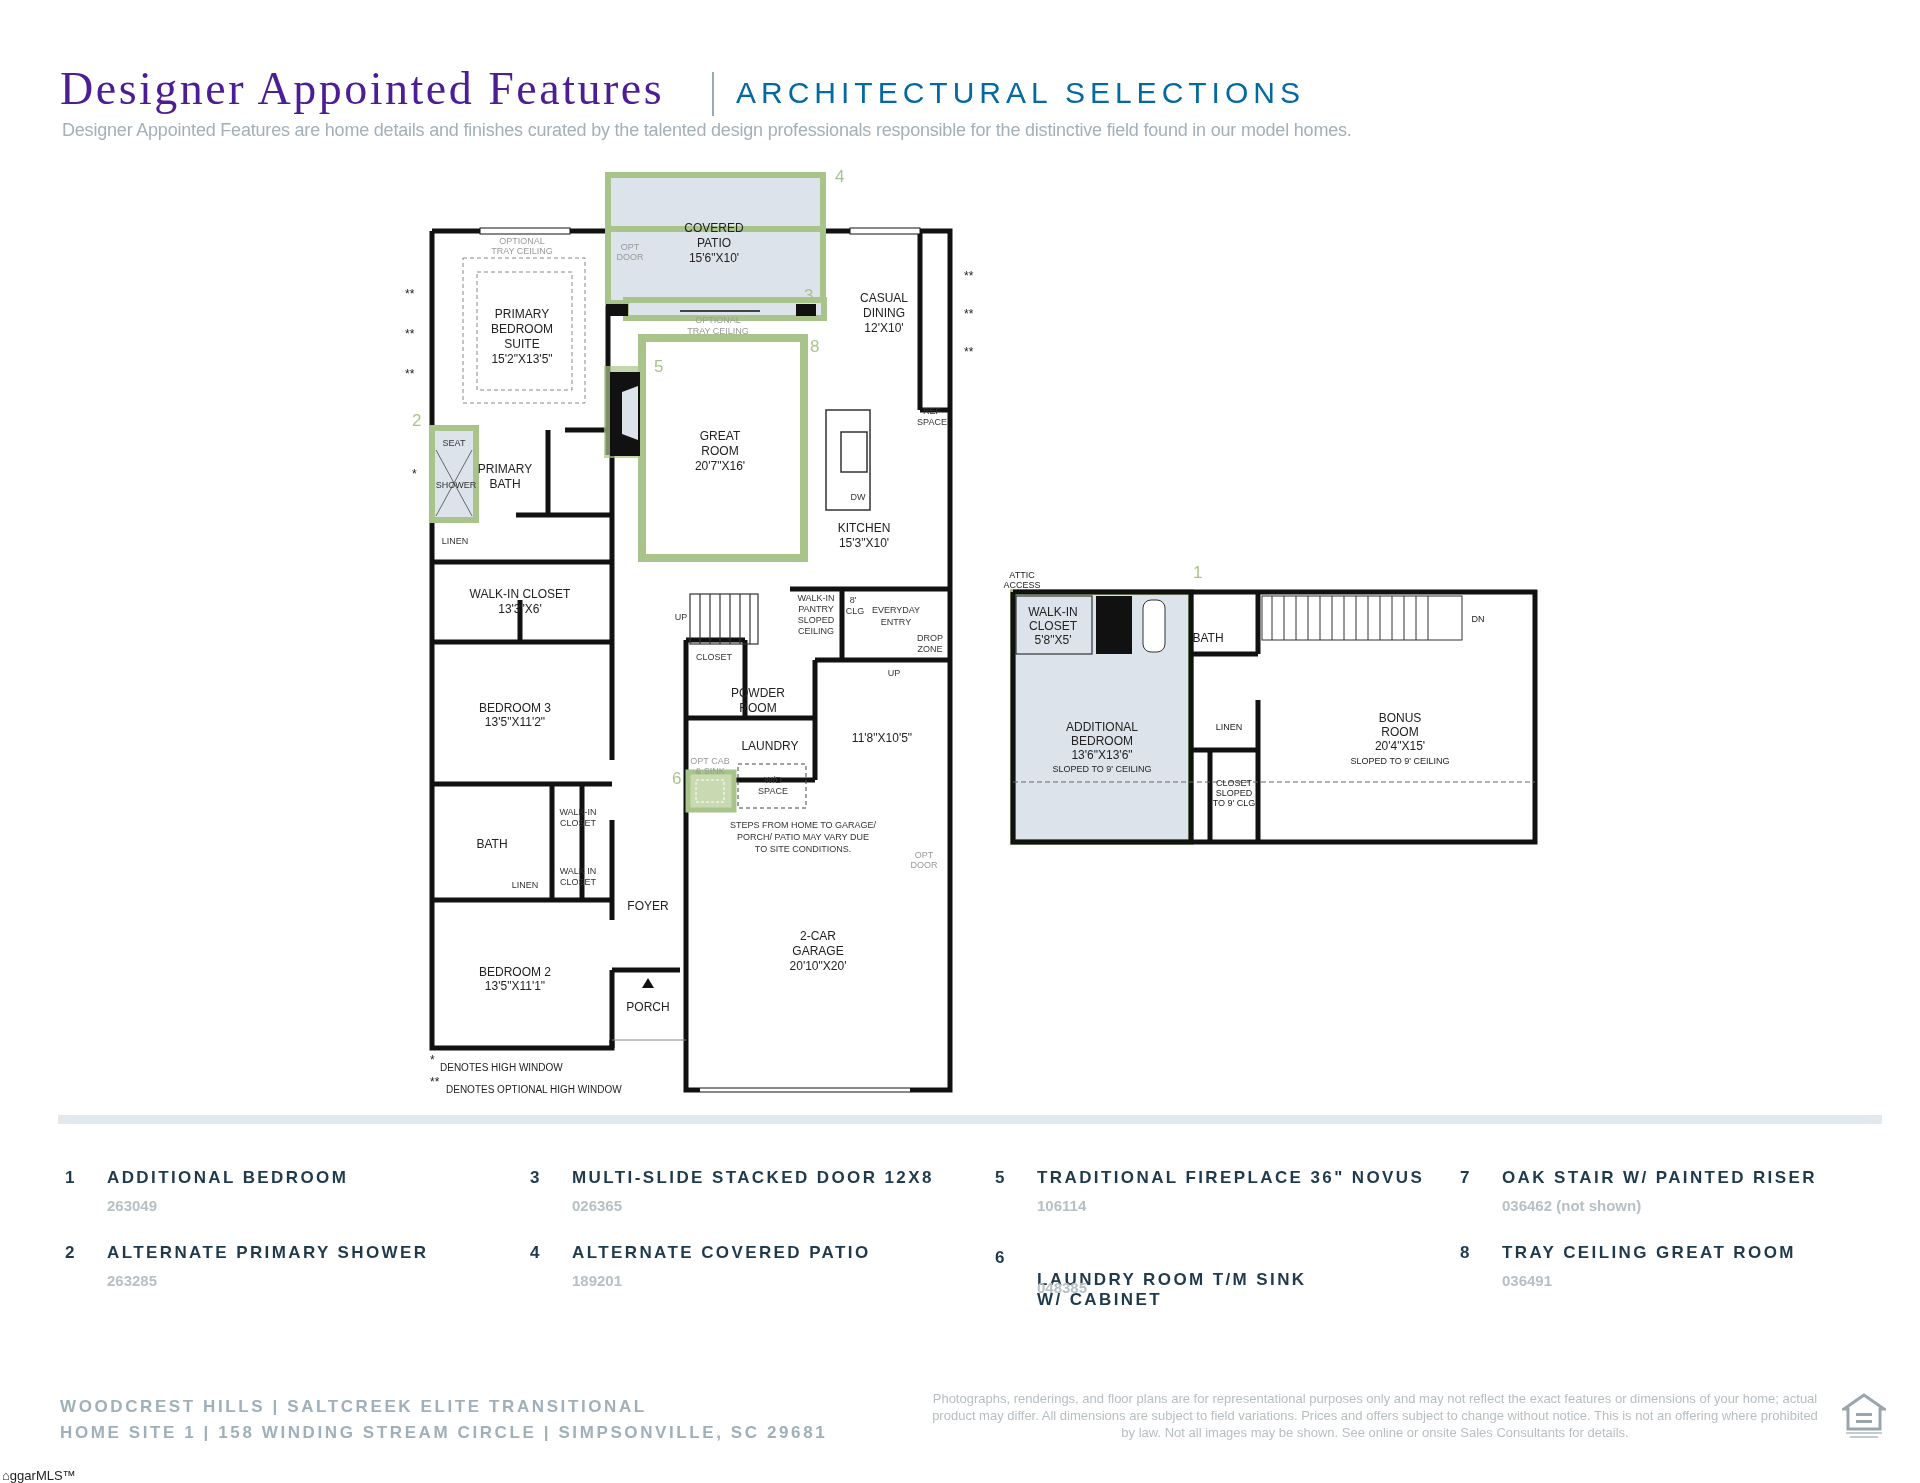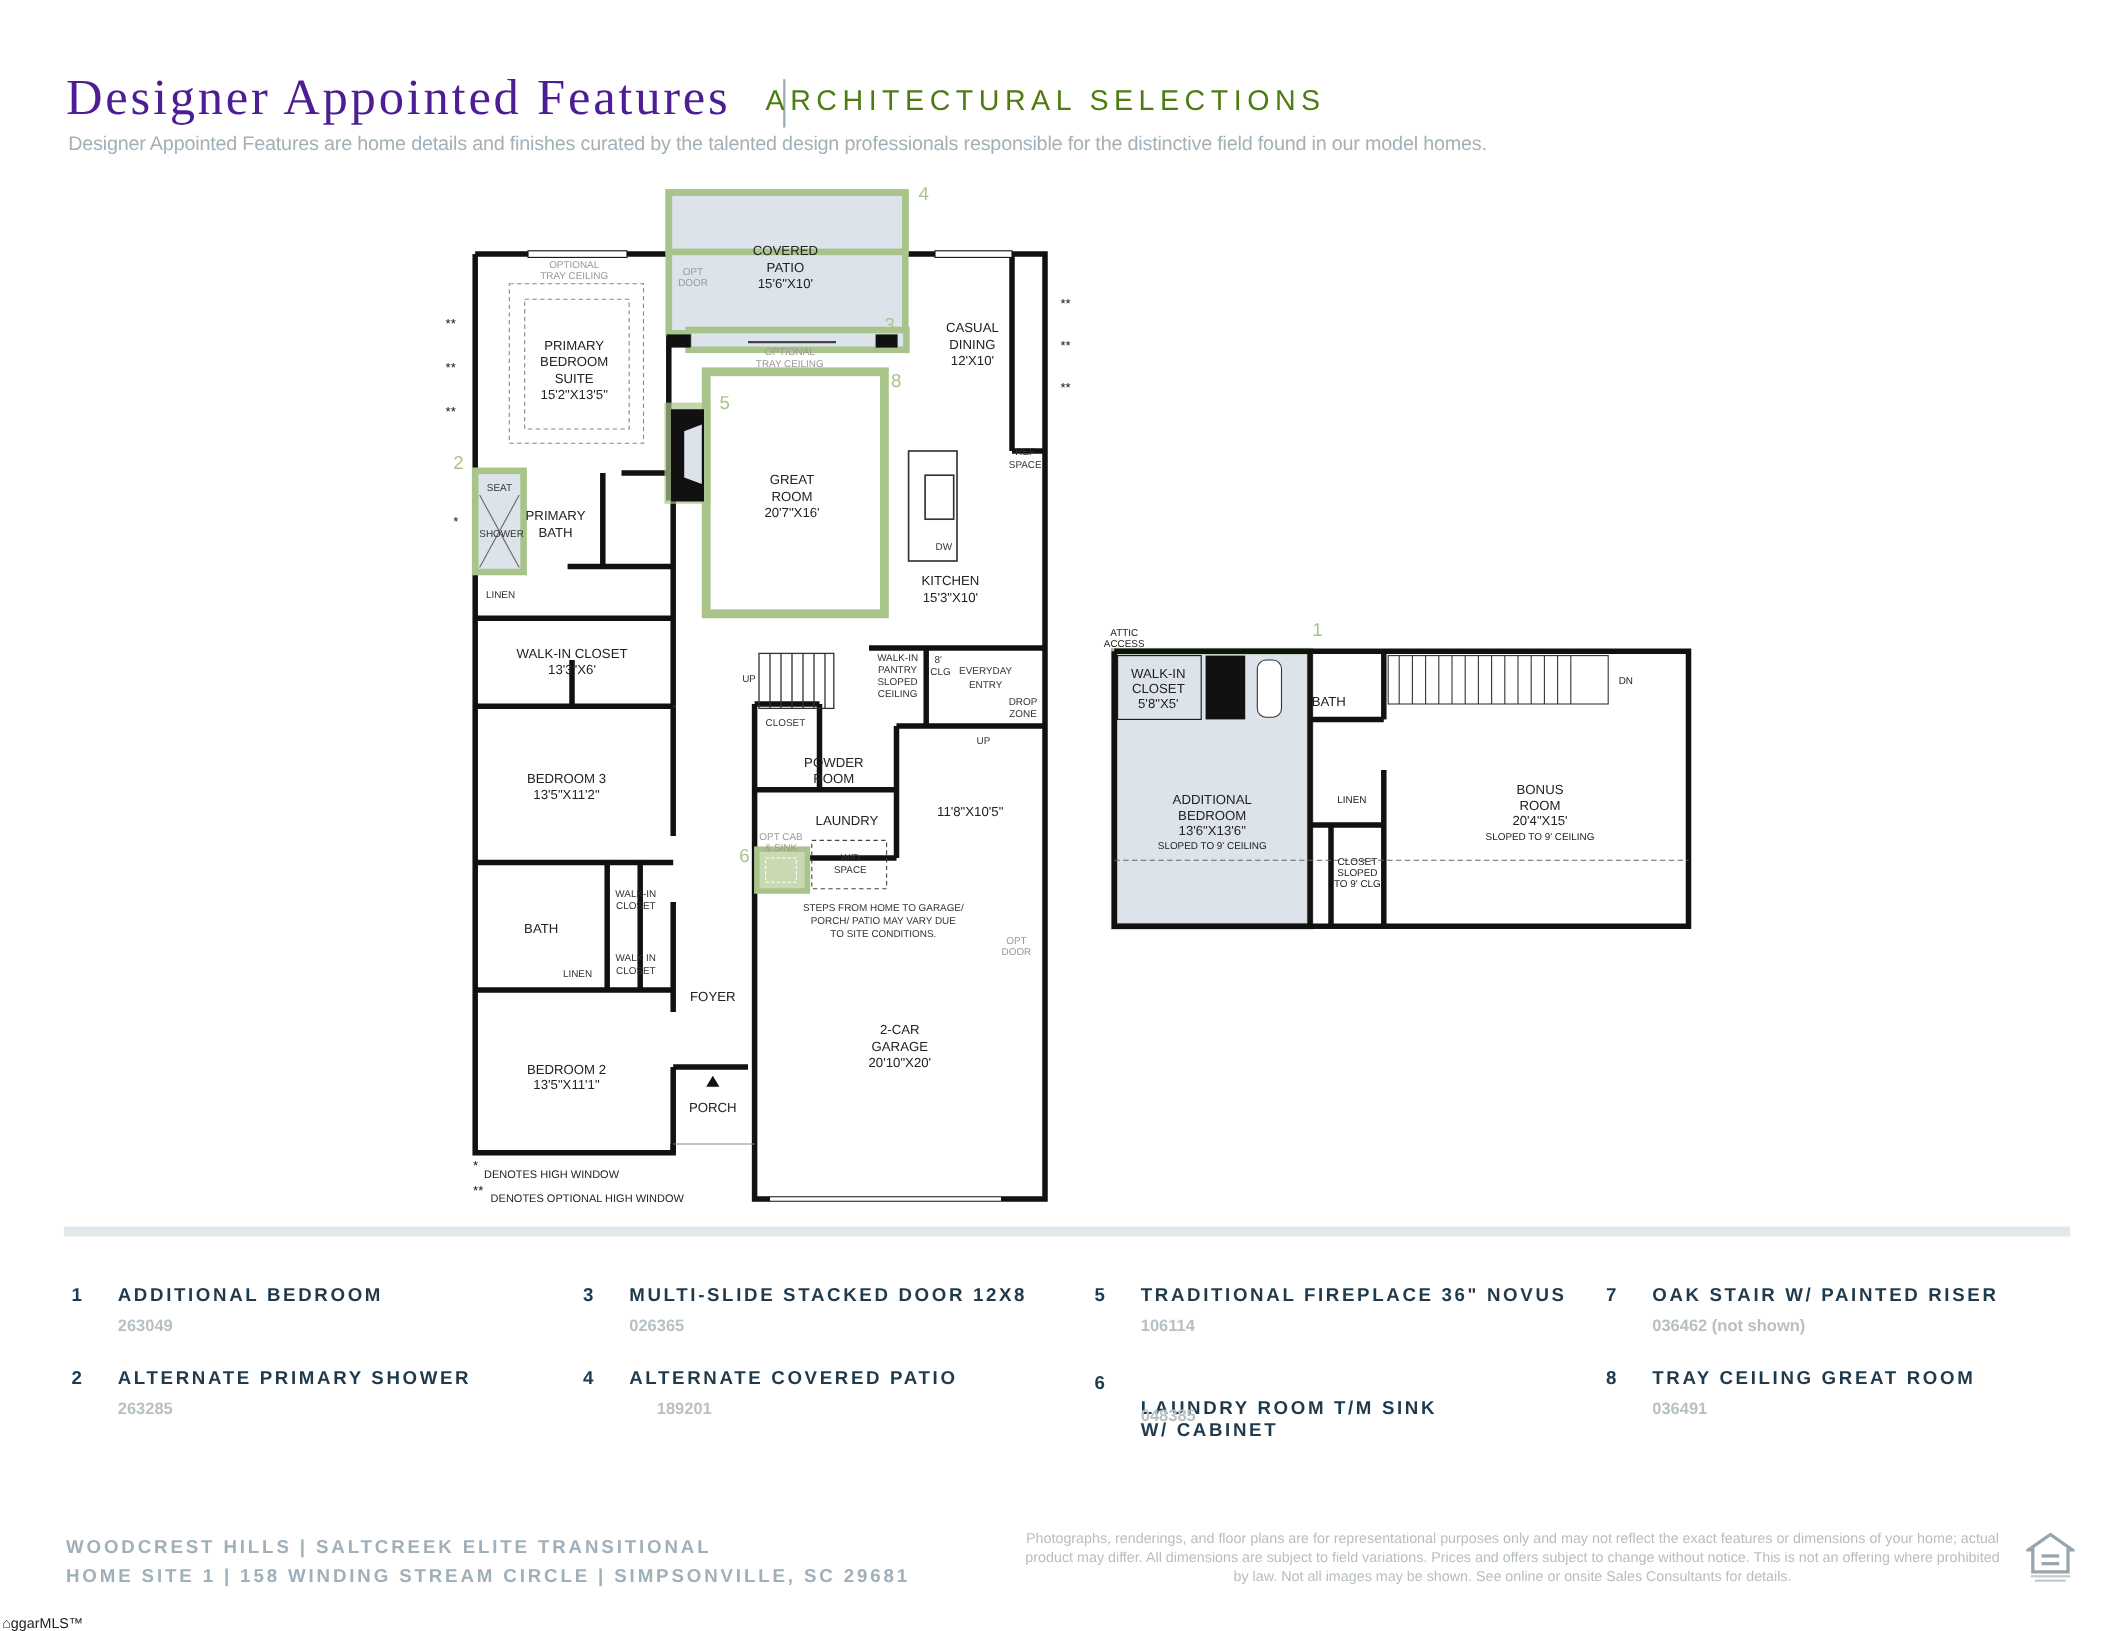--- a/index.html
+++ b/index.html
@@ -1,20 +1,20 @@
 <!DOCTYPE html>
 <html><head>
 <meta charset="utf-8">
 <style>
   html,body{margin:0;padding:0;background:#fff;}
   body{width:1920px;height:1483px;position:relative;overflow:hidden;font-family:"Liberation Sans",sans-serif;color:#1e3a4c;}
   .abs{position:absolute;}
   .title{left:60px;top:62px;font-family:"Liberation Serif",serif;font-size:46px;color:#4c1d95;letter-spacing:2.5px;white-space:nowrap;}
   .title-sep{left:712px;top:72px;width:2px;height:44px;background:#9aaab3;}
-  .title-sub{left:696px;top:76px;font-size:26px;color:#4d7c0f;letter-spacing:5px;white-space:nowrap;}
+  .title-sub{left:736px;top:76px;font-size:30px;color:#0369a1;letter-spacing:5px;white-space:nowrap;}
   .intro{left:62px;top:120px;font-size:18px;color:#a3b0b8;white-space:nowrap;letter-spacing:-0.2px;}
   svg text{font-family:"Liberation Sans",sans-serif;}
   .divider{left:58px;top:1115px;width:1824px;height:9px;background:#e2e8eb;}
   .feat{position:absolute;width:440px;}
   .feat-num{position:absolute;left:0;top:0;font-weight:bold;font-size:17px;color:#1e3a4c;}
   .feat-label{position:absolute;left:42px;top:0;font-weight:bold;font-size:17px;letter-spacing:2.4px;color:#1e3a4c;line-height:20px;width:400px;}
   .feat-code{position:absolute;left:42px;font-size:15px;color:#b7c0c5;font-weight:bold;}
   .footer-line{left:60px;font-weight:bold;font-size:17px;letter-spacing:2.6px;color:#9fb0ba;white-space:nowrap;}
   .disclaimer{right:95px;top:1390px;width:900px;text-align:center;font-size:13px;line-height:17px;color:#b7bec2;}
   .eho{left:1842px;top:1393px;width:44px;height:46px;}
@@ -281,21 +281,21 @@
   <span class="feat-code" style="top:29px;">263285</span>
 </div>
 <div class="feat" style="left:530px;top:1168px;">
   <span class="feat-num">3</span>
   <span class="feat-label">MULTI-SLIDE STACKED DOOR 12X8</span>
   <span class="feat-code" style="top:29px;">026365</span>
 </div>
 <div class="feat" style="left:530px;top:1243px;">
   <span class="feat-num">4</span>
   <span class="feat-label">ALTERNATE COVERED PATIO</span>
-  <span class="feat-code" style="top:29px;margin-left:25px;">189201</span>
+  <span class="feat-code" style="top:29px;">189201</span>
 </div>
 <div class="feat" style="left:995px;top:1168px;">
   <span class="feat-num">5</span>
   <span class="feat-label">TRADITIONAL FIREPLACE 36" NOVUS</span>
   <span class="feat-code" style="top:29px;">106114</span>
 </div>
 <div class="feat" style="left:995px;top:1238px;">
   <span class="feat-num" style="top:10px;">6</span>
   <span class="feat-label" style="width:300px;margin-top:32px;">LAUNDRY ROOM T/M SINK W/ CABINET</span>
   <span class="feat-code" style="top:41px;">048385</span>

